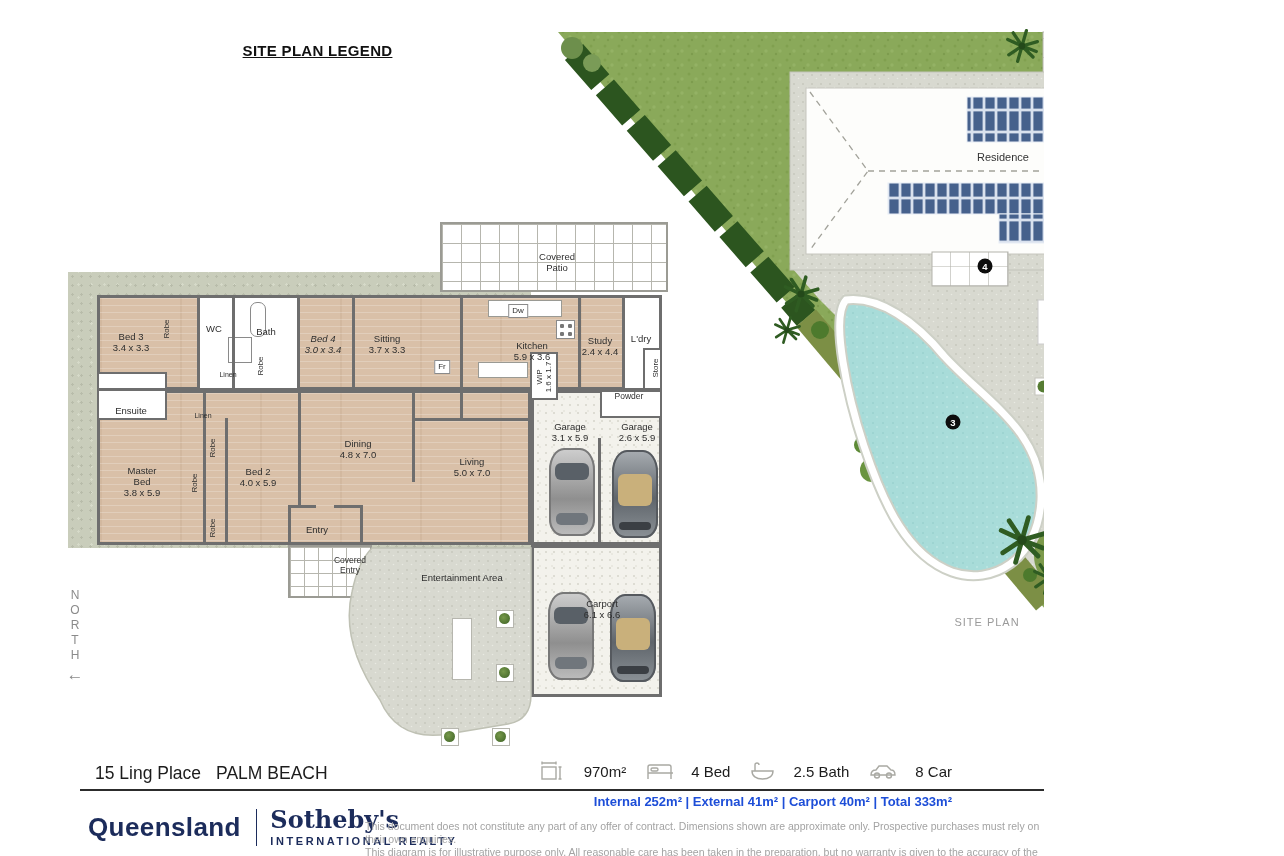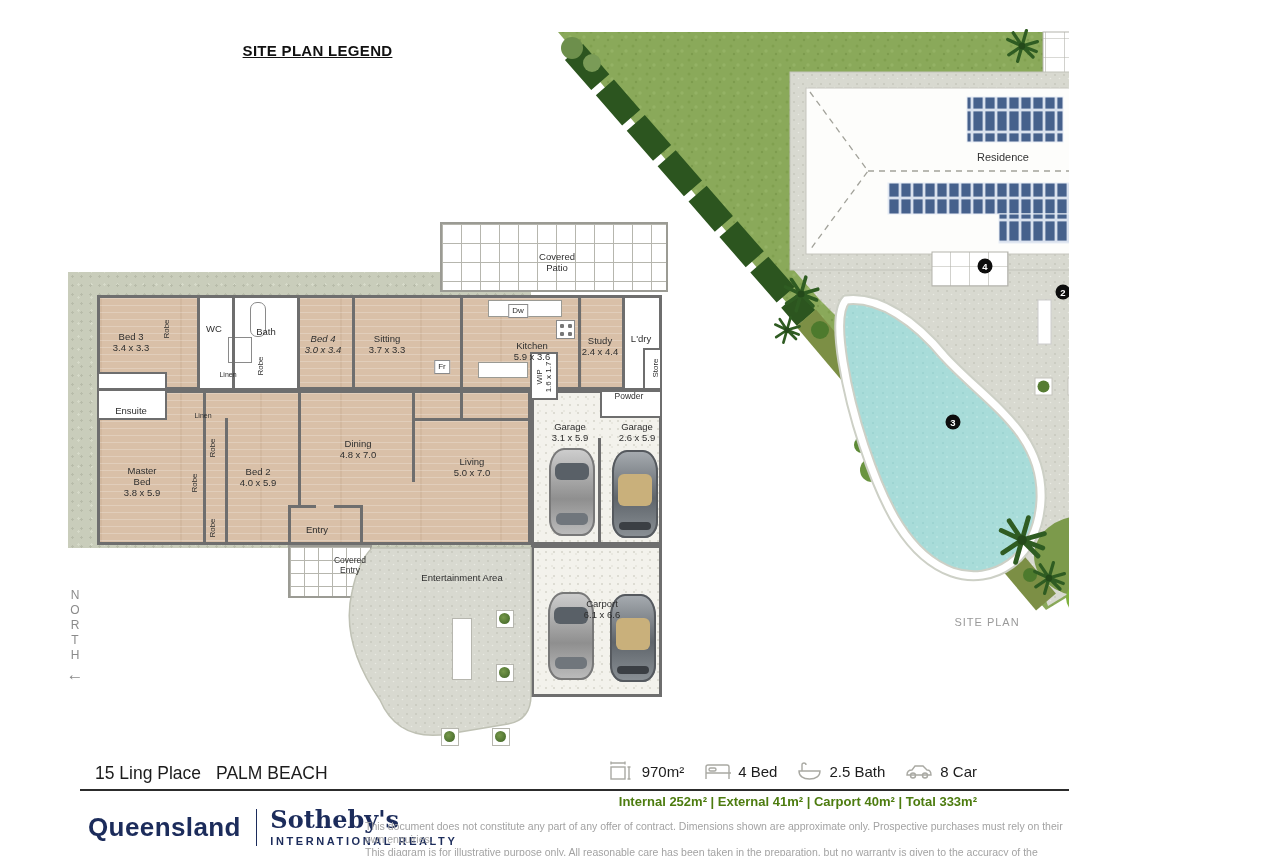--- a/index.html
+++ b/index.html
@@ -1,17 +1,17 @@
 <!DOCTYPE html>
 <html><head>
 <meta charset="utf-8">
 <style>
   html,body{margin:0;padding:0;background:#fff;}
   #page{position:relative;width:1044px;height:856px;background:#fff;overflow:hidden;
-        font-family:"Liberation Sans",sans-serif;color:#222;padding-left:25px;}
+        font-family:"Liberation Sans",sans-serif;color:#222;}
   .abs{position:absolute;}
 
   
   .legend{position:absolute;left:180px;top:42px;width:275px;text-align:center;}
   .legend h2{margin:0 0 7px 0;font-size:15px;font-weight:700;text-decoration:underline;color:#111;letter-spacing:.3px;}
   .legend ul{list-style:none;margin:0;padding:0;font-size:12.5px;line-height:15.5px;color:#111;}
 
   
   .north{position:absolute;left:62px;top:588px;width:26px;text-align:center;color:#8b8b8b;}
   .north-label{font-size:12px;line-height:14px;letter-spacing:1px;writing-mode:vertical-lr;text-orientation:upright;margin:0 auto;}
@@ -63,23 +63,23 @@
 
   
   .mk{position:absolute;width:15px;height:15px;border-radius:50%;background:#0d0d0d;color:#fff;
       font-size:9.5px;font-weight:700;line-height:15px;text-align:center;transform:translate(-50%,-50%);}
 
   
   .rule{position:absolute;left:80px;top:789px;width:1114px;height:2px;background:#2c2c2c;}
   .addr{position:absolute;left:95px;top:763px;font-size:17.5px;color:#1c1c1c;}
   .addr .suburb{margin-left:15px;}
   .stats{position:absolute;right:92px;top:760px;display:flex;align-items:center;gap:8px;font-size:15px;color:#1c1c1c;}
-  .stat{display:flex;align-items:center;gap:7px;margin-left:12px;}
+  .stat{display:flex;align-items:center;gap:18px;margin-left:12px;}
   .stat svg{display:block;}
-  .areas{position:absolute;right:92px;top:794px;font-size:13px;font-weight:700;color:#4d7c0f;}
+  .areas{position:absolute;right:92px;top:794px;font-size:13px;font-weight:700;color:#1d4ed8;}
   .brand{position:absolute;left:88px;top:808px;display:flex;align-items:center;color:#1c2c5b;}
   .brand .region{font-size:26px;font-weight:700;letter-spacing:.4px;}
   .brand .bar{width:1.5px;height:37px;background:#1c2c5b;margin:0 13px 0 15px;}
   .brand .name{font-family:"DejaVu Serif","Liberation Serif",serif;font-size:24px;font-weight:700;line-height:24px;}
   .brand .sub{font-size:11px;letter-spacing:2.6px;margin-top:3px;font-weight:700;}
   .disc{position:absolute;left:365px;top:820px;font-size:10.5px;line-height:13px;color:#a3a3a3;}
 </style>
 </head>
 <body>
 

